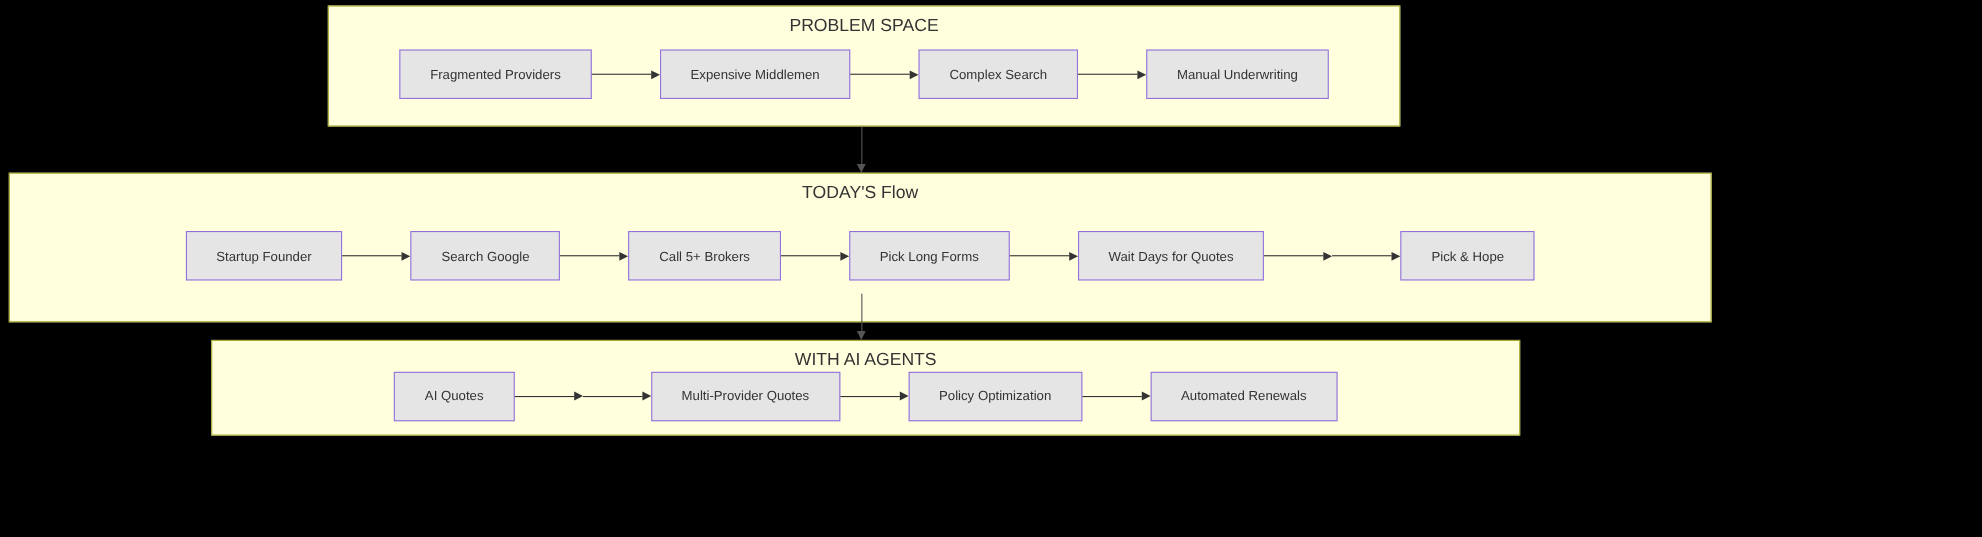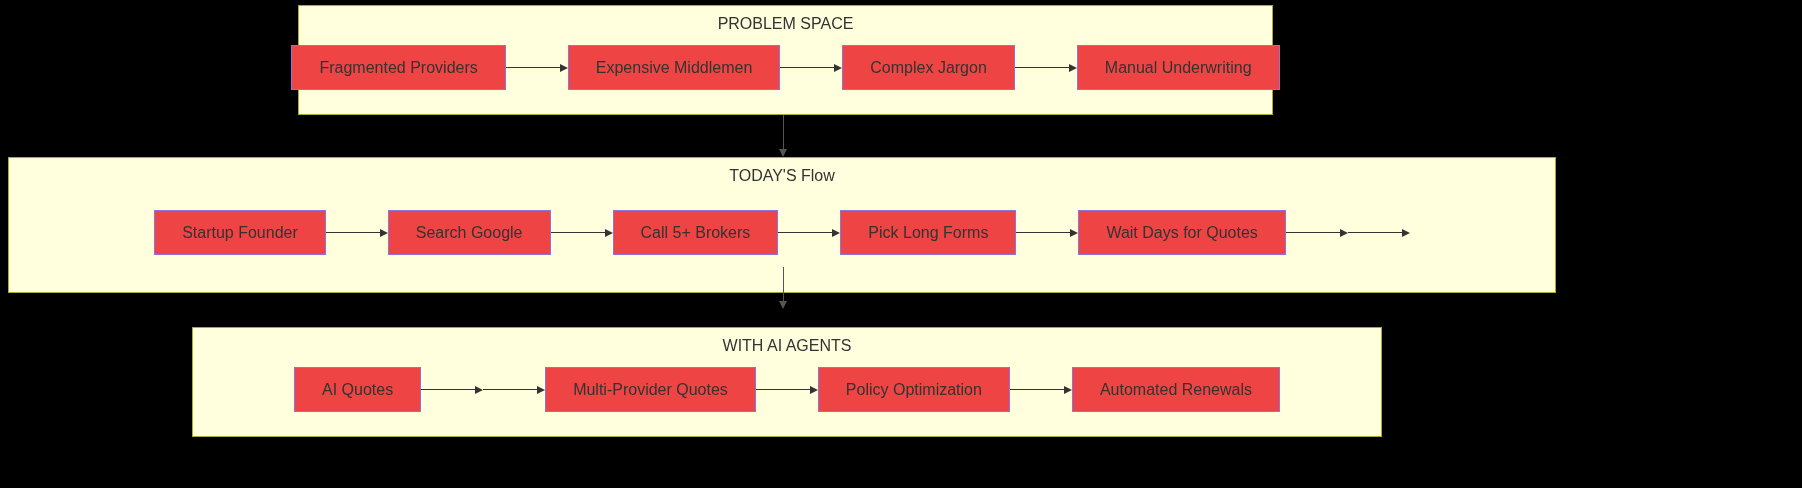--- a/index.html
+++ b/index.html
@@ -30,24 +30,24 @@
     color: #333333;
   }
   .node-row {
     flex: 1;
     display: flex;
     align-items: center;
     justify-content: center;
     padding-bottom: 12px;
   }
   .node {
-    background: #ef4444;
+    background: #e5e5e5;
     border: 1px solid #9370db;
     color: #333333;
-    font-size: 16px;
+    font-size: 12px;
     height: 45px;
     display: flex;
     align-items: center;
     justify-content: center;
     padding: 0 27px;
     white-space: nowrap;
     box-sizing: border-box;
     flex: 0 0 auto;
   }
   .h-arrow {
@@ -99,21 +99,21 @@
       <div class="node">Fragmented Providers</div>
       <div class="h-arrow">
         <div class="line"></div>
         <div class="head"></div>
       </div>
       <div class="node">Expensive Middlemen</div>
       <div class="h-arrow">
         <div class="line"></div>
         <div class="head"></div>
       </div>
-      <div class="node">Complex Jargon</div>
+      <div class="node">Complex Search</div>
       <div class="h-arrow">
         <div class="line"></div>
         <div class="head"></div>
       </div>
       <div class="node">Manual Underwriting</div>
     </div>
   </section>
 
   <div class="v-arrow" style="left:777px; top:115px; height:42px;">
     <div class="line"></div>
@@ -145,29 +145,30 @@
       </div>
       <div class="node">Wait Days for Quotes</div>
       <div class="h-arrow">
         <div class="line"></div>
         <div class="head"></div>
       </div>
       <div class="h-arrow">
         <div class="line"></div>
         <div class="head"></div>
       </div>
+      <div class="node">Pick &amp; Hope</div>
     </div>
   </section>
 
   <div class="v-arrow" style="left:777px; top:267px; height:42px;">
     <div class="line"></div>
     <div class="head"></div>
   </div>
 
-  <section class="group" style="left:192px; top:327px; width:1190px; height:110px;">
+  <section class="group" style="left:192px; top:309px; width:1190px; height:87px;">
     <div class="group-title">WITH AI AGENTS</div>
     <div class="node-row">
       <div class="node">AI Quotes</div>
       <div class="h-arrow">
         <div class="line"></div>
         <div class="head"></div>
       </div>
       <div class="h-arrow">
         <div class="line"></div>
         <div class="head"></div>

